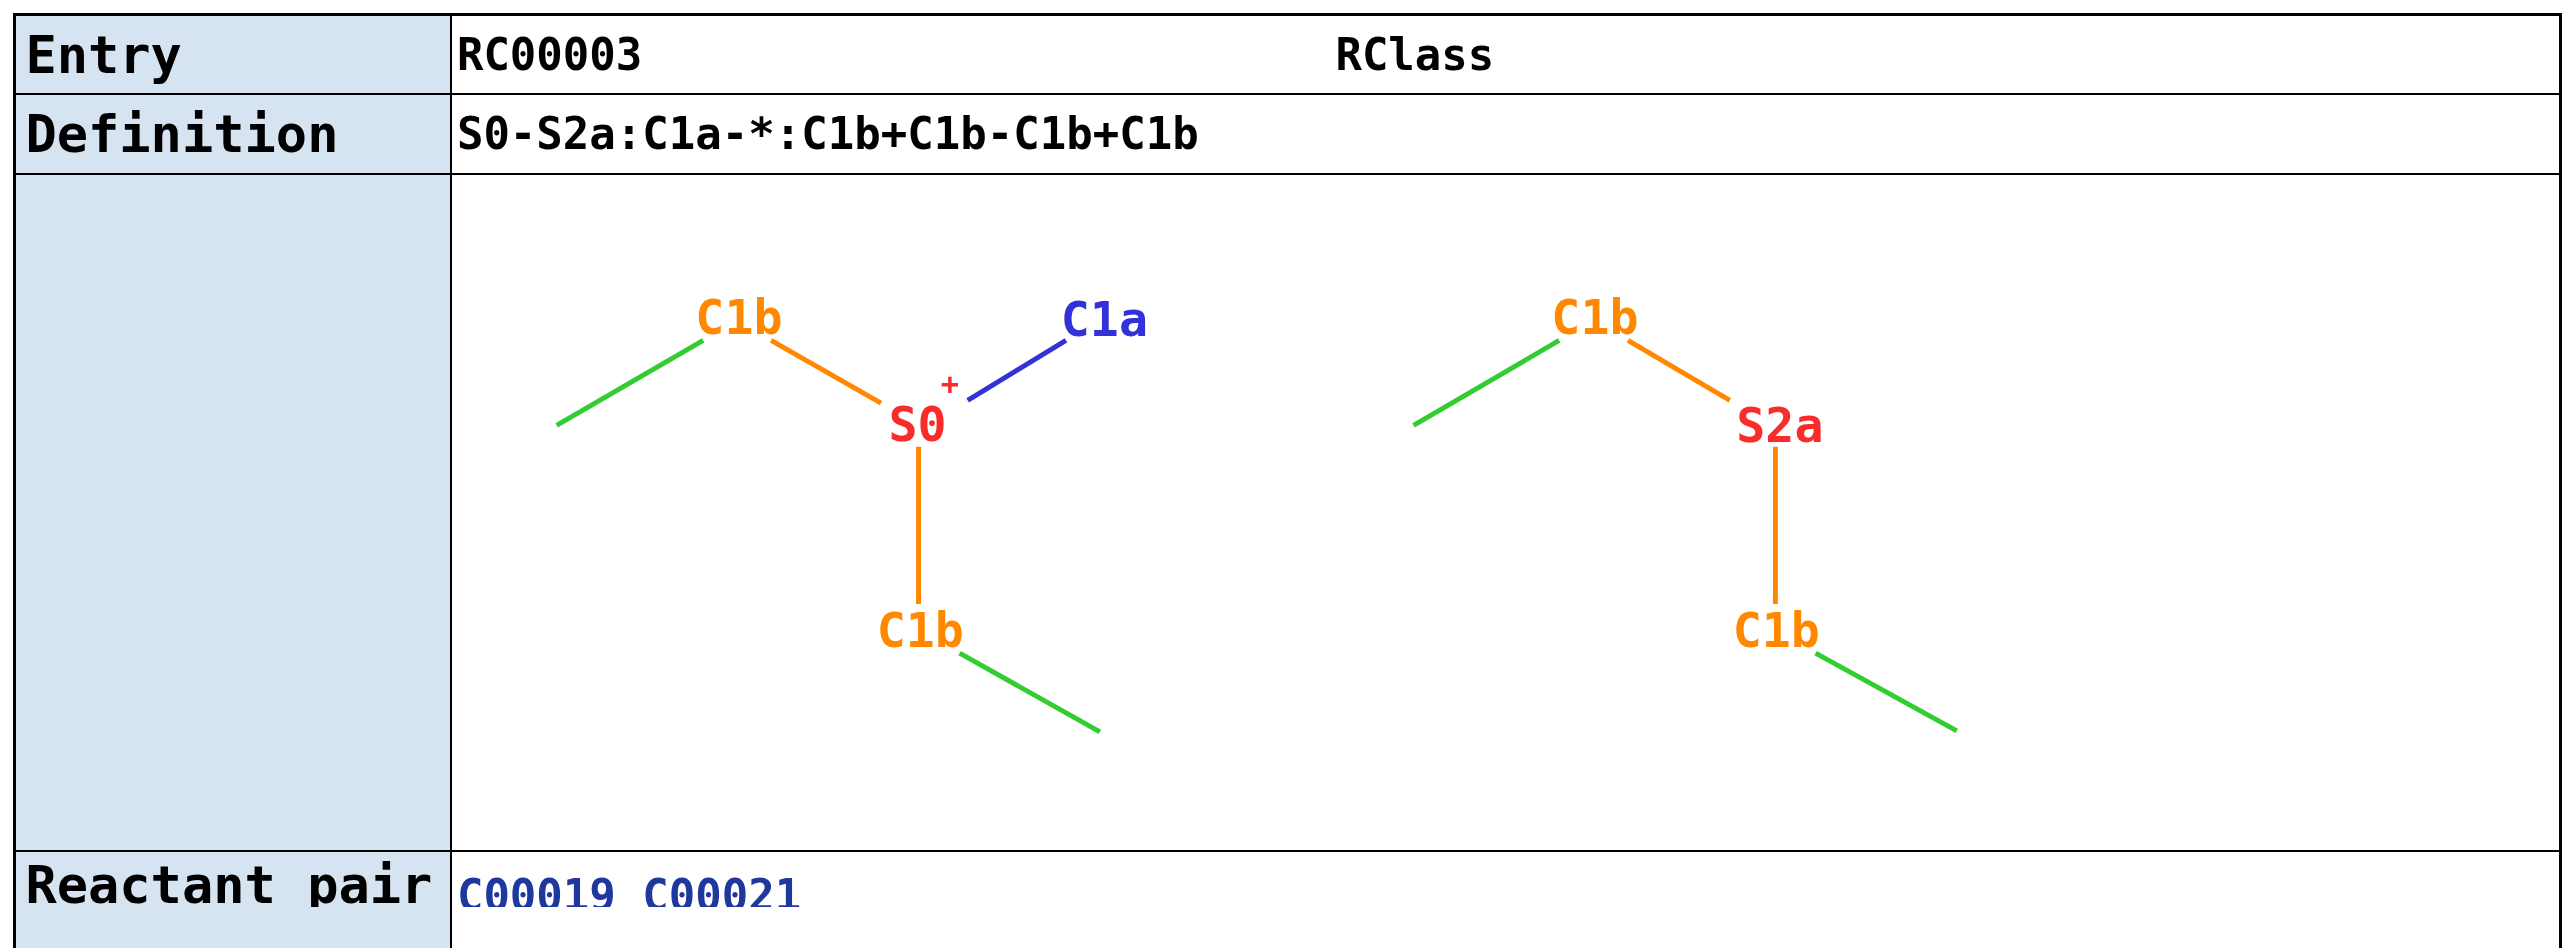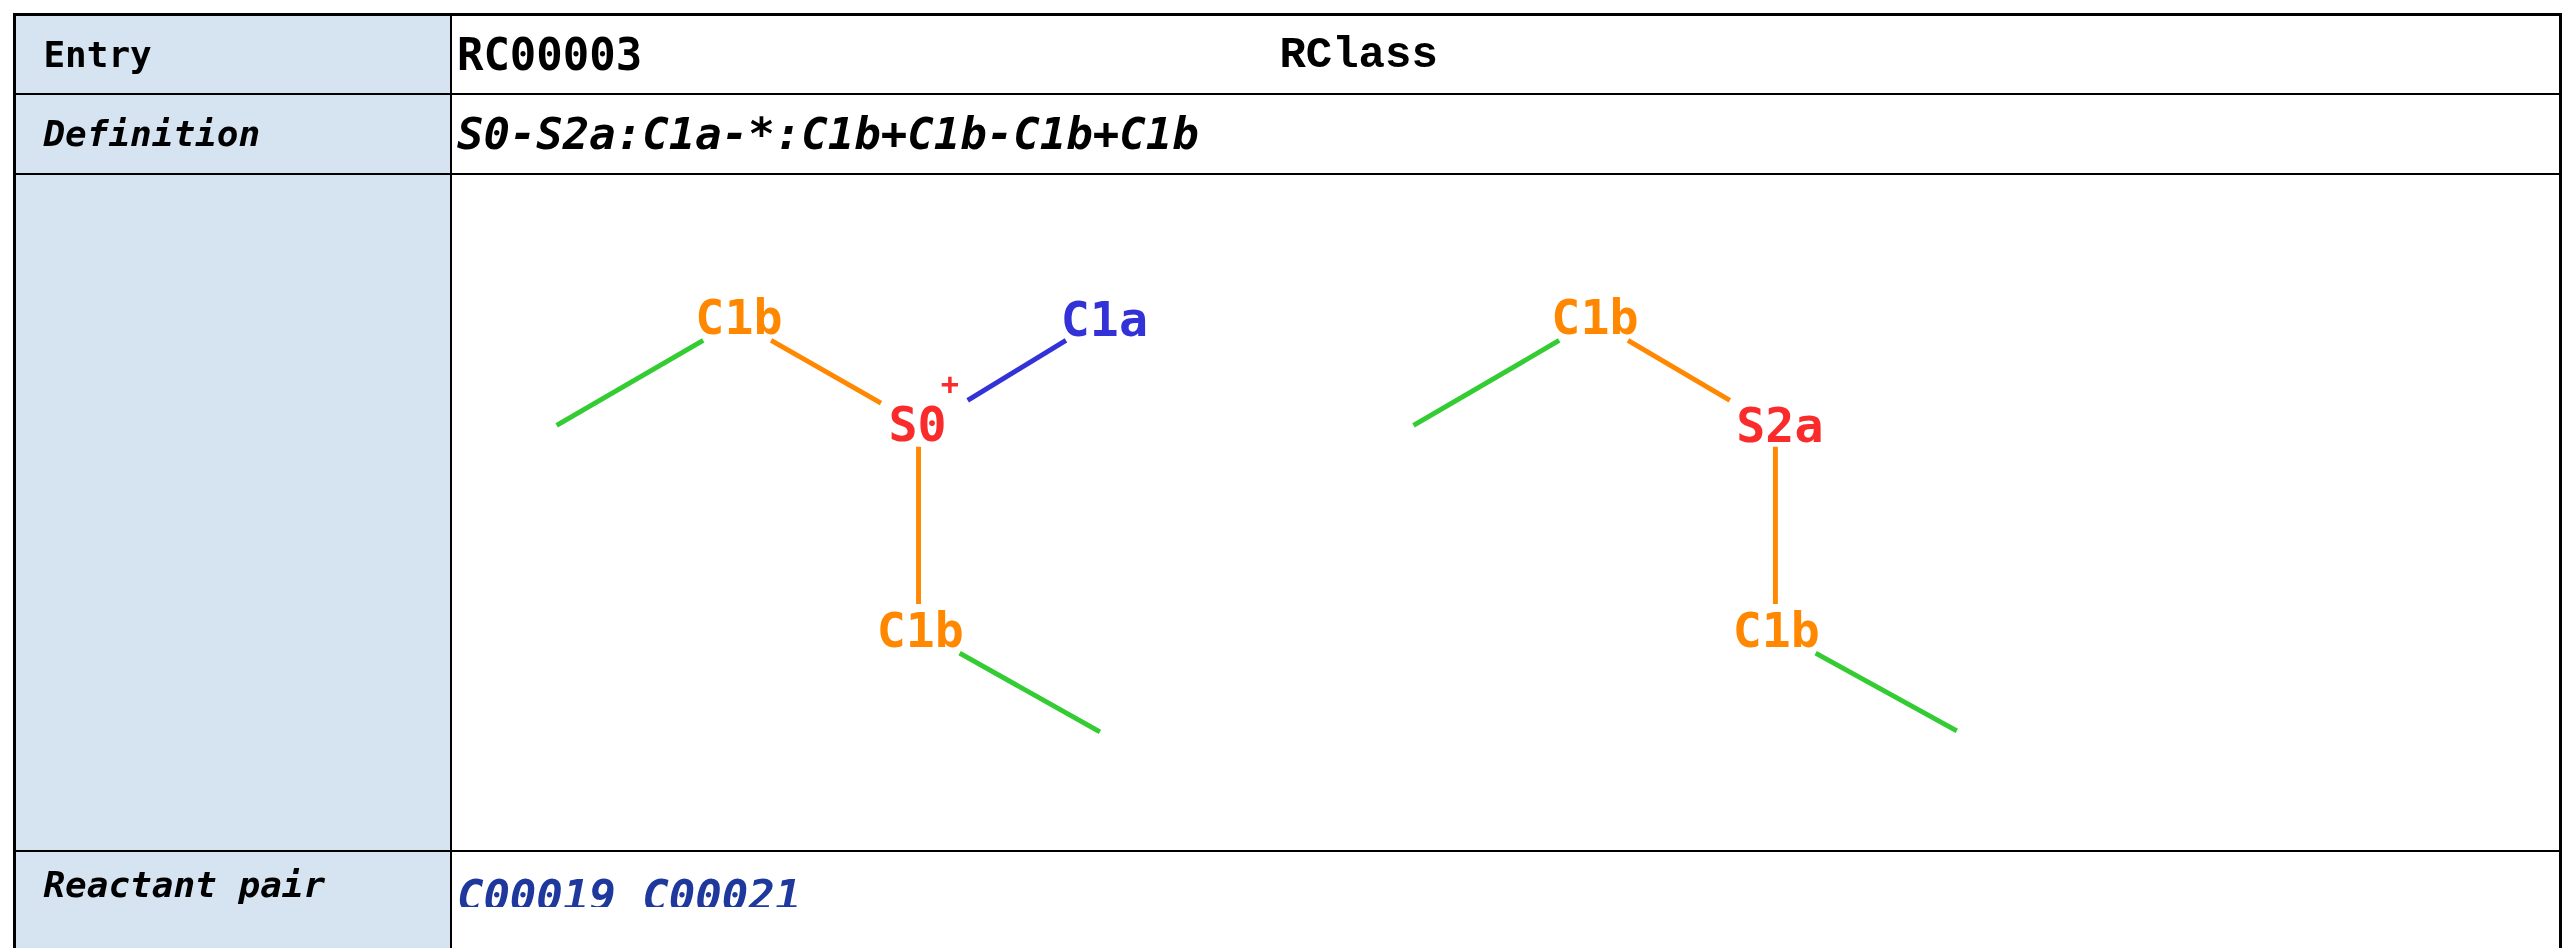--- a/index.html
+++ b/index.html
@@ -19,43 +19,42 @@
     font-weight:bold;
     color:var(--text);
   }
   .ktable{
     position:absolute;left:13.4px;top:13.4px;
     width:2549px;height:1072px;
     border:3.6px solid var(--border);
     background:#ffffff;
   }
   .row{display:grid;grid-template-columns:436px 1fr;}
-  .row + .row{border-top:2.7px solid var(--border);font-style:italic;}
+  .row + .row{border-top:2.7px solid var(--border);}
   .cell{display:flex;align-items:center;line-height:1;}
   .cell.label{
     background:var(--label-bg);
     border-right:2.7px solid var(--border);
-    padding-left:27px;
-    font-size:36px;
+    padding-left:9px;
+    font-size:52px;
   }
   .cell.value{
     position:relative;
     padding-left:4.5px;
     font-size:44px;
     background:#ffffff;
   }
   .row-entry{height:77px;}
   .row-def{height:80px;}
   .row-diagram{height:677px;}
   .row-rp{height:55px;}
   .row-last{height:71px;}
   .rclass{
-    position:absolute;left:827px;top:50%;
+    position:absolute;left:883px;top:50%;
     transform:translateY(-50%);
-    font-family:Liberation Mono, monospace;
   }
   .linktext{color:var(--link);cursor:pointer;margin-top:22px;}
   .diagram-svg{
     position:absolute;left:0;top:0;width:2576px;height:949px;
     pointer-events:none;
   }
   .atom{
     font-family:"DejaVu Sans Mono","Liberation Mono",monospace;
     font-weight:bold;font-size:54px;
     text-anchor:middle;dominant-baseline:central;

